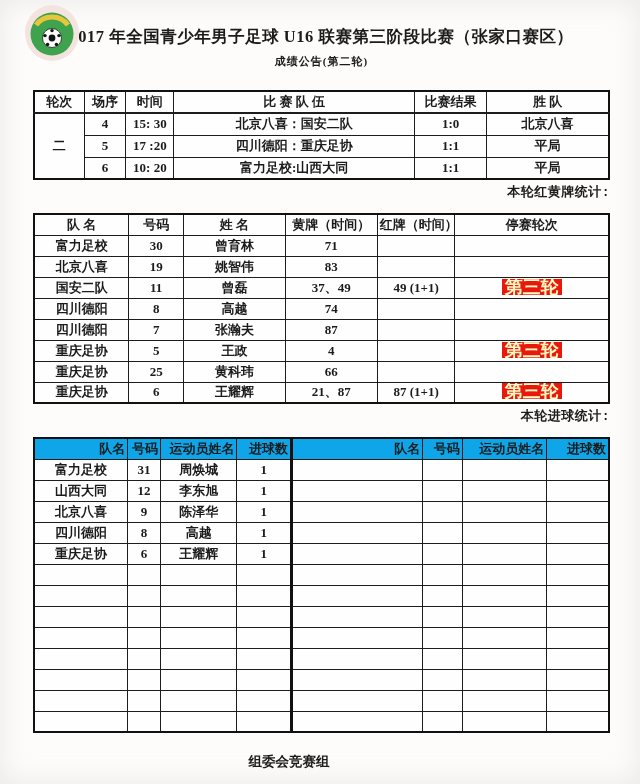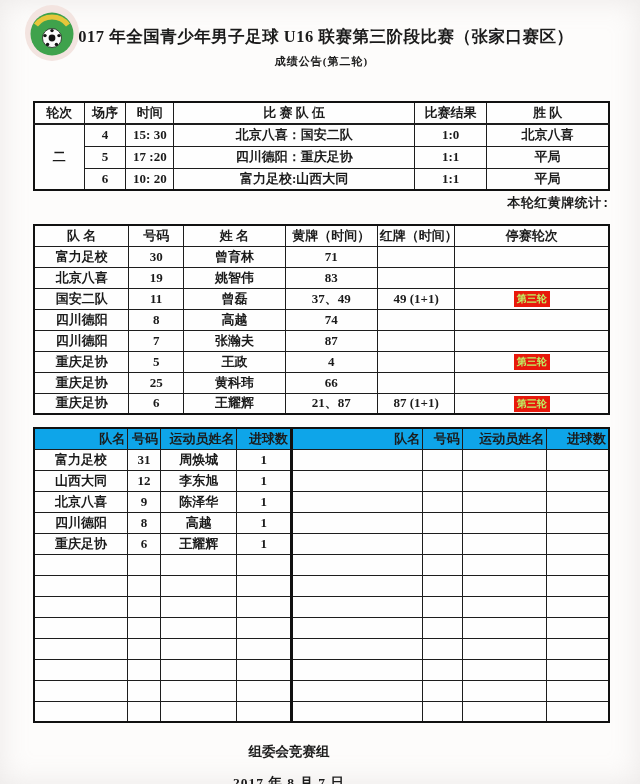--- a/index.html
+++ b/index.html
@@ -31,29 +31,29 @@
     font-size:13px; font-weight:bold;
     padding:0 2px; overflow:hidden; white-space:nowrap;
   }
   .results-table th, .results-table td { height:22px; }
   .results-table th { border-bottom-width:2px; }
   .cards-table th, .cards-table td { height:21px; }
   .goals-table th, .goals-table td { height:21px; }
   .goals-table th { background:#0ea5e9;text-align:right; }
   .goals-table td:nth-child(5), .goals-table th:nth-child(5) { border-left:3px solid #111; }
   .section-label { font-size:13px; text-align:right; margin:3px 0 2px 0; letter-spacing:.5px;font-family:Liberation Mono, monospace; }
-  .results-table { margin-top:15px; }
+  .results-table { margin-top:4px; }
   
   .red-tag {
     display:inline-block;
     background:#e8190c;
-    color:#bef264;
+    color:#fef9c3;
     padding:0 3px;
     line-height:16px;
-    font-size:10px;
+    font-size:18px;
   }
   .red-tag:empty { background:transparent; padding:0; }
   
   .doc-footer { margin-top:20px; text-align:center; padding-right:65px; font-size:13.5px; }
   .footer-signature { line-height:18px; }
   .footer-date { margin-top:13px; line-height:18px; letter-spacing:1px; }
 </style>
 </head>
 <body>
 
@@ -204,20 +204,21 @@
         <td>重庆足协</td>
         <td>6</td>
         <td>王耀辉</td>
         <td>21、87</td>
         <td>87 (1+1)</td>
         <td><span class="red-tag">第三轮</span></td>
       </tr>
     </tbody>
   </table>
 
+  <div class="section-label">本轮进球统计:</div>
   <table class="goals-table">
     <colgroup>
       <col style="width:16.3%">
         <col style="width:5.7%">
         <col style="width:13.3%">
         <col style="width:9.5%">
       <col style="width:22.8%">
         <col style="width:6.9%">
         <col style="width:14.7%">
         <col style="width:10.8%">

